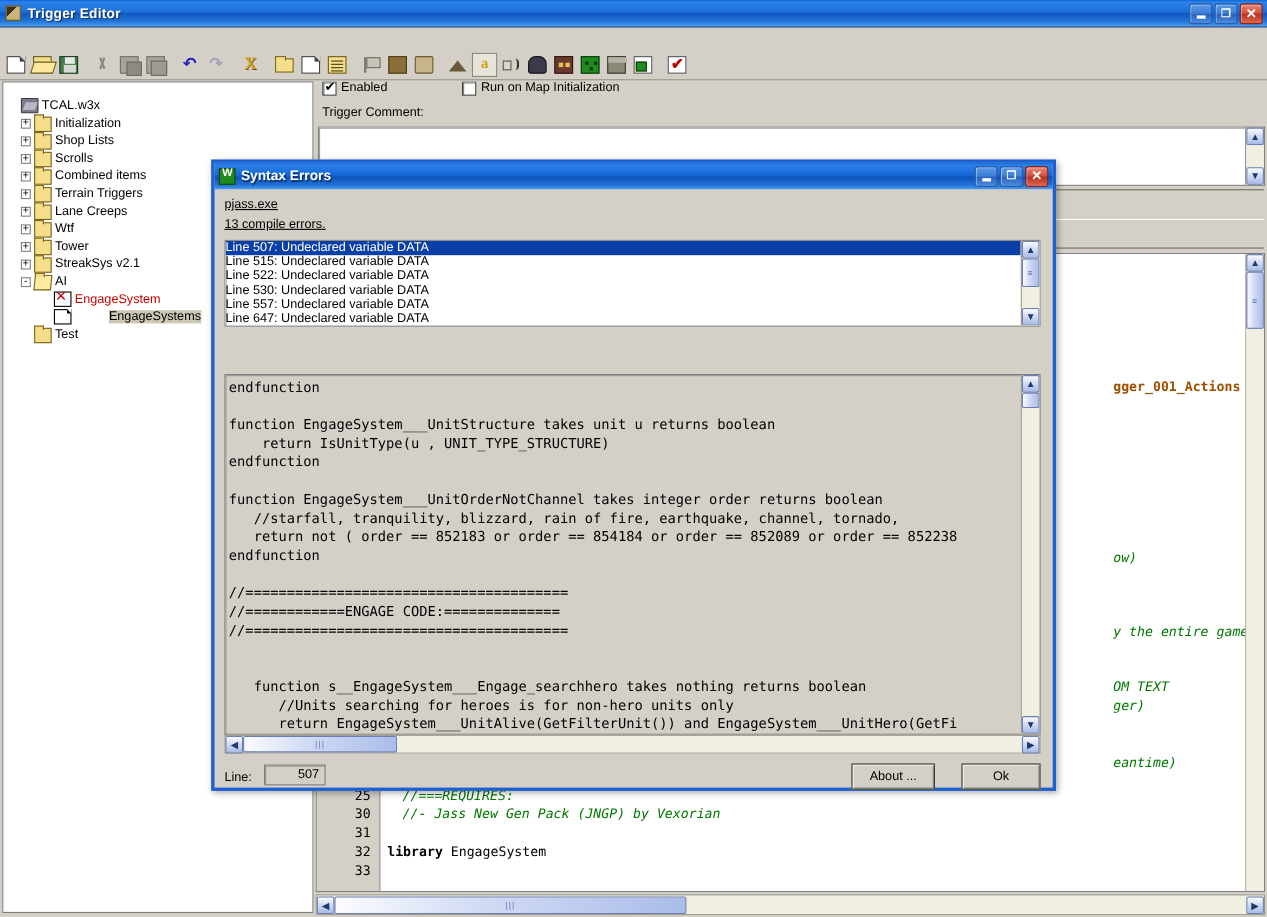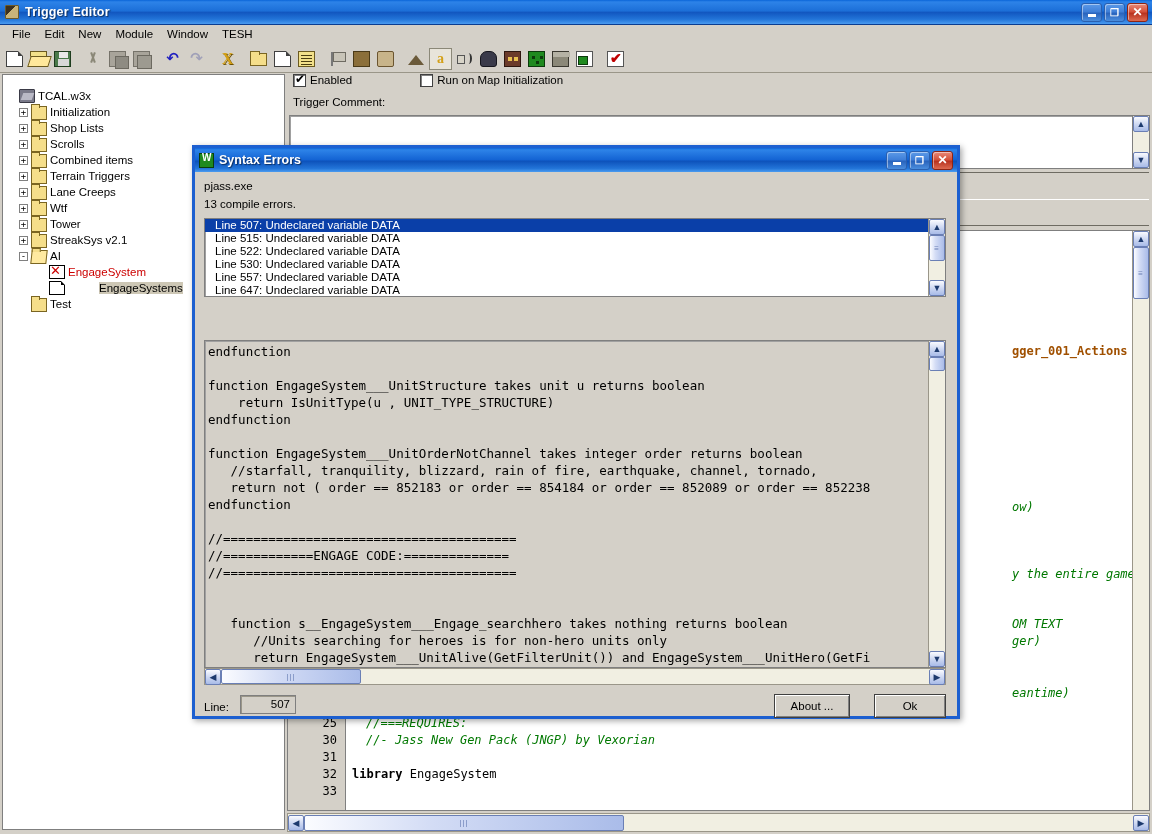--- a/index.html
+++ b/index.html
@@ -230,29 +230,29 @@
     background: linear-gradient(180deg,#0a65d8 0%,#2d83e8 8%,#1464d4 48%,#0d52bb 55%,#2274d8 85%,#4a9bf0 100%);
     display:flex; align-items:center; padding-left:4px;
   }
   .dlg-title .dicon {
     width:15px;height:15px;background:#1f8a1f;border:1px solid #0b3f0b;
     margin-right:5px;flex:none; position:relative;
   }
   .dlg-title .dicon::after{content:"W";position:absolute;left:2px;top:-2px;color:#fff;font-size:10px;font-weight:bold;}
   .dlg-title .dtxt { color:#fff;font-size:12.5px;font-weight:bold;text-shadow:1px 1px 1px rgba(0,0,0,.5);}
   .dlg-body { padding: 8px 9px 6px 9px; height: calc(100% - 24px); position:relative; }
-  .dlg-line { font-size: 11.5px; color:#000; margin-bottom: 6px; }
+  .dlg-line { font-size: 11.5px; color:#000; margin-bottom: 6px; text-decoration: underline; }
 
   .errlist {
     position:absolute; left:9px; top:46px; width:742px; height:79px;
     background:#fff; border:1px solid #7f7f7f; box-shadow: inset 1px 1px 0 #a0a0a0;
     display:flex; overflow:hidden;
   }
   .errlist .inner { flex:1; overflow:hidden; }
-  .erow { height:13px; line-height:13px; font-size:11.5px; padding-left:10px; white-space:nowrap; color:#000;}
+  .erow { height:13px; line-height:13px; font-size:11.5px; padding-left:0; white-space:nowrap; color:#000;}
   .erow.sel { background:#0a3fa8; color:#fff; }
 
   .codebox {
     position:absolute; left:9px; top:168px; width:742px; height:328px;
     background:#d4d0c8; border:1px solid #7f7f7f; box-shadow: inset 1px 1px 0 #a0a0a0;
     display:flex; overflow:hidden;
   }
   .codebox .inner { flex:1; overflow:hidden; padding-top:2px; }
   .dline { height:17px; line-height:17px; font-family:"DejaVu Sans Mono", monospace; font-size:12.5px; white-space:pre; color:#000; padding-left:3px;}
 
@@ -293,28 +293,20 @@
         </div>
       <div class="win-btn">
           <span class="glyph-max"></span>
         </div>
       <div class="win-btn close">
           <span class="glyph-close"></span>
         </div>
     </div>
   </div>
 
-  <div class="menubar">
-    <div class="mi">File</div>
-    <div class="mi">Edit</div>
-    <div class="mi">New</div>
-    <div class="mi">Module</div>
-    <div class="mi">Window</div>
-    <div class="mi">TESH</div>
-  </div>
 
   <div class="toolbar">
     <div class="tbtn">
         <span class="ico ico-doc"></span>
       </div>
     <div class="tbtn">
         <span class="ico ico-open"></span>
       </div>
     <div class="tbtn">
         <span class="ico ico-save"></span>

